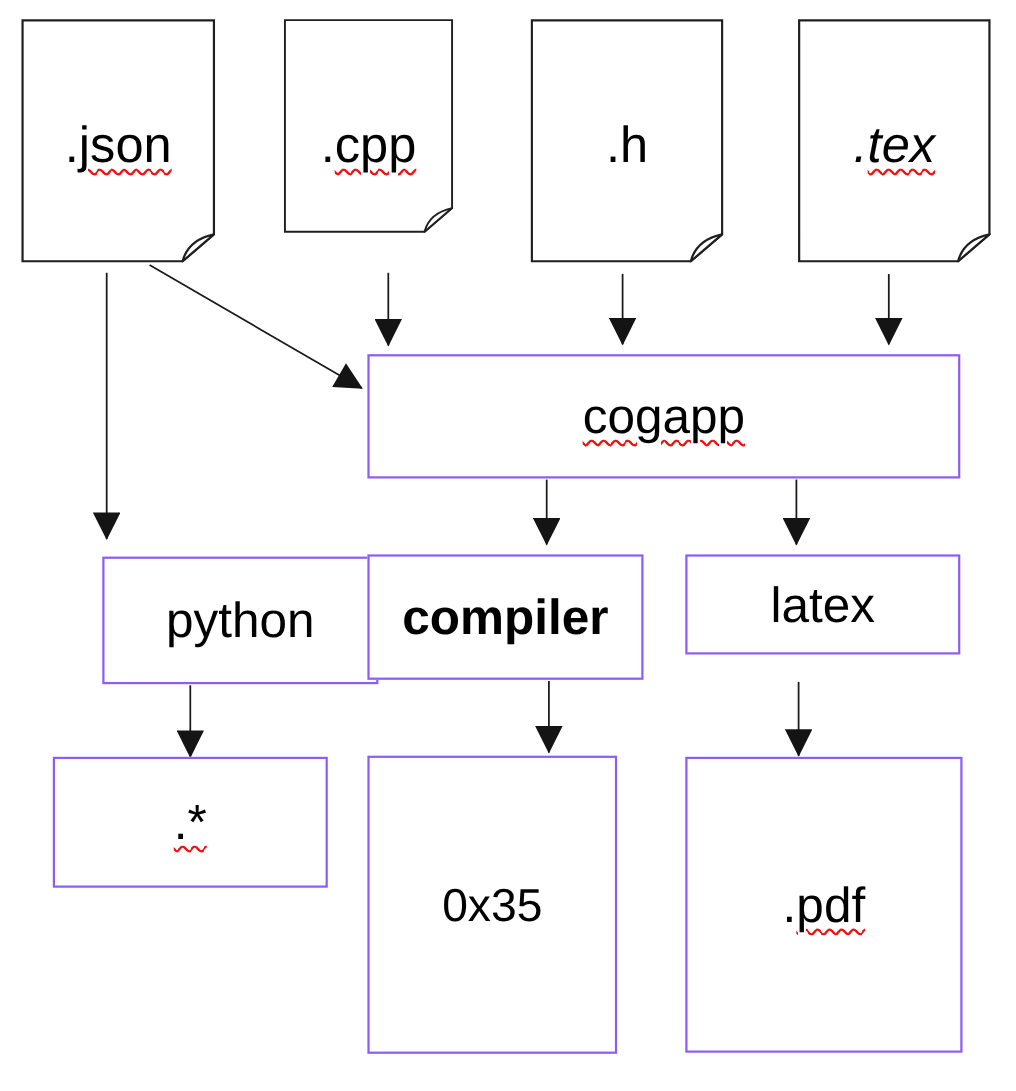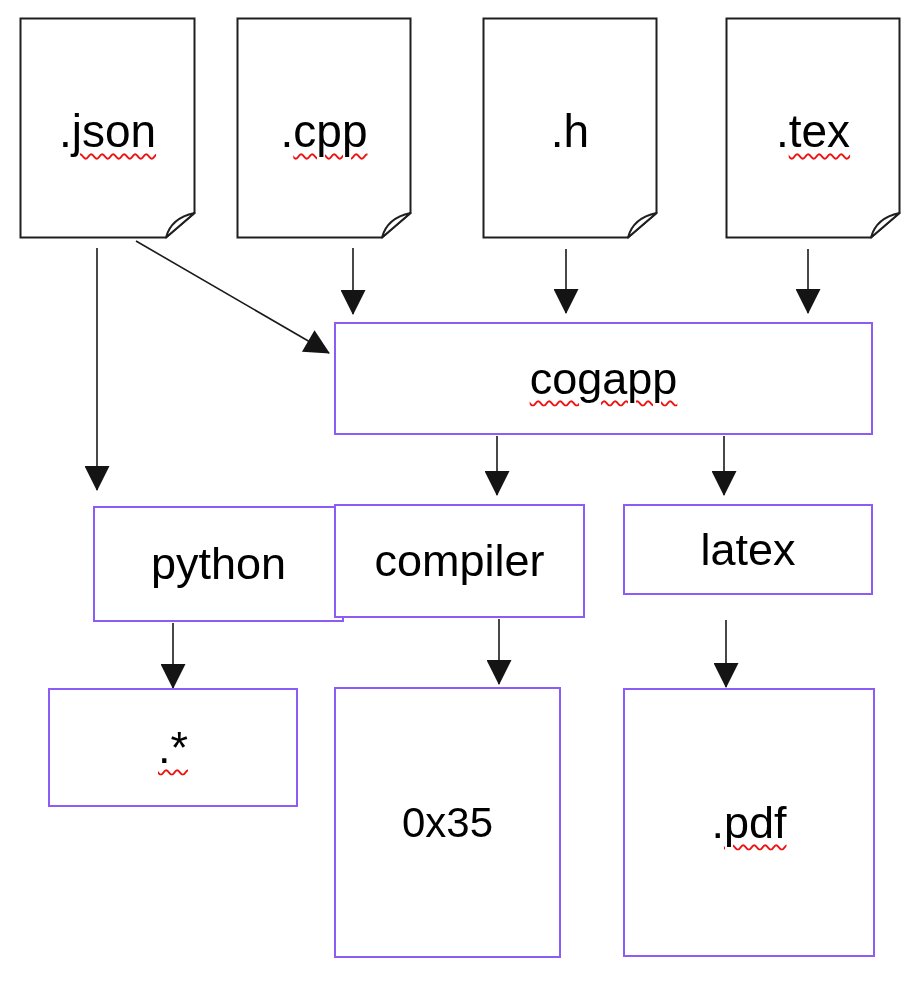--- a/index.html
+++ b/index.html
@@ -25,26 +25,26 @@
   .hexbox{flex-direction:column;font-size:42px;line-height:53px;}
   .sq{
     text-decoration-line:underline;
     text-decoration-style:wavy;
     text-decoration-color:#ee1111;
     text-decoration-thickness:1.5px;
     text-underline-offset:6px;
   }
   
   #doc-json    {left:19px; top:17px; width:177px;height:222px;}
-  #doc-cpp     {left:236px;top:17px; width:176px;height:222px;}
+  #doc-cpp     {left:247px;top:17px; width:176px;height:195px;}
   #doc-h       {left:482px;top:17px; width:176px;height:222px;}
-  #doc-tex     {left:725px;top:17px; width:176px;height:222px;}
+  #doc-tex     {left:725px;top:17px; width:176px;height:222px;font-style:italic;}
   #box-cogapp  {left:334px;top:322px;width:539px;height:113px;}
   #box-python  {left:47px; top:506px;width:251px;height:116px;margin-left:46px;}
-  #box-compiler{left:334px;top:504px;width:251px;height:114px;}
+  #box-compiler{left:334px;top:504px;width:251px;height:114px;font-weight:bold;}
   #box-latex   {left:623px;top:504px;width:250px;height:91px;}
   #box-star    {left:48px; top:688px;width:250px;height:119px;}
   #box-hex     {left:334px;top:687px;width:227px;height:271px;}
   #box-pdf     {left:623px;top:688px;width:252px;height:269px;}
 </style>
 </head>
 <body>
 
 <div class="canvas">
 

